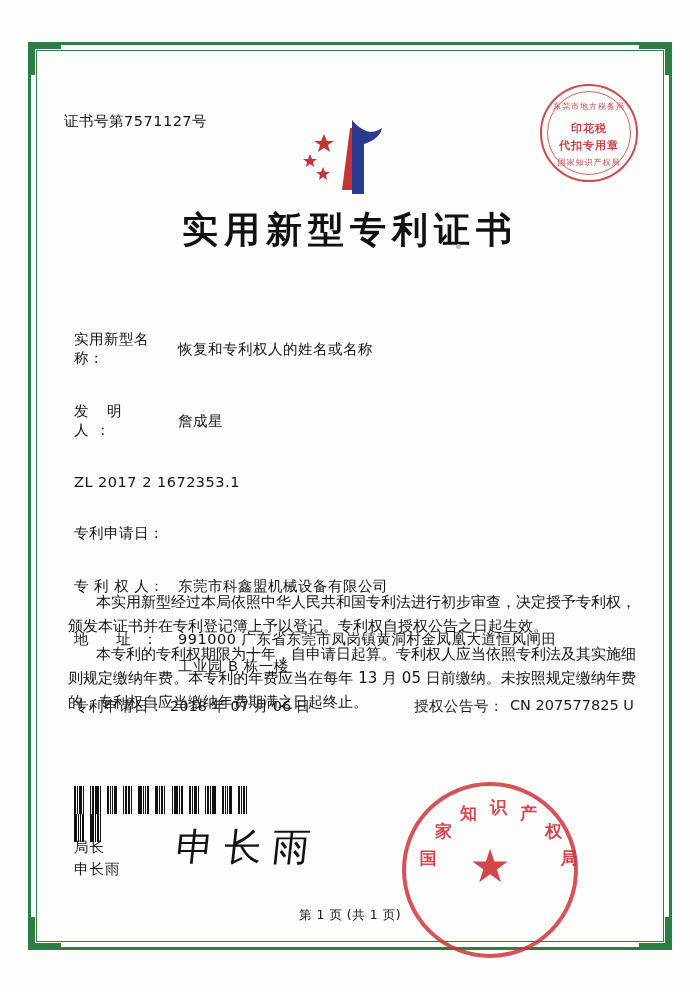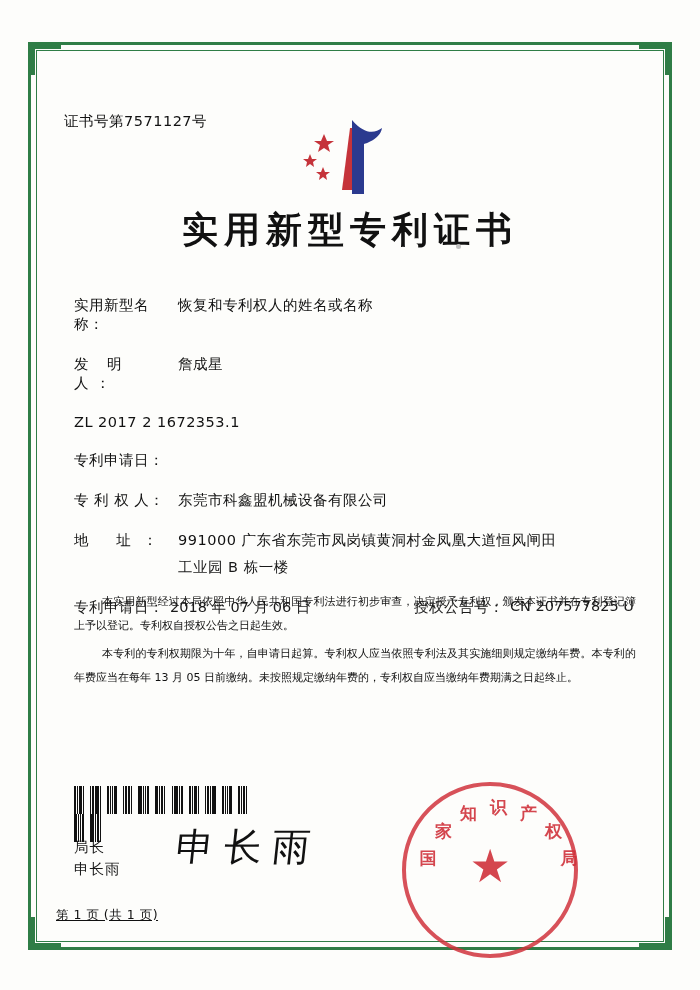--- a/index.html
+++ b/index.html
@@ -134,24 +134,25 @@
 
   
   .fields {
     position: absolute;
     left: 18px;
     right: 10px;
     top: 226px;
   }
   .frow {
     display: flex;
-    align-items: flex-start;
+    align-items: center;
     margin-bottom: 21px;
     font-size: 14.5px;
     color: #111;
+    margin-top: 34px;
   }
   .flabel {
     width: 104px;
     flex: none;
     letter-spacing: 0.5px;
   }
   .flabel.sp  { letter-spacing: 7px; }
   .flabel.sp2 { letter-spacing: 12px; font-family: Liberation Serif, serif; }
   .fvalue {
     flex: 1;
@@ -170,24 +171,24 @@
     margin-bottom: 18px;
   }
   .pubrow .left { width: 340px; display: flex; }
   .pubrow .right { display: flex; text-align: center; }
   .pubrow .plabel { letter-spacing: 0.5px; }
   .pubrow .pvalue { margin-left: 6px; }
 
   
   .paras {
     position: absolute;
-    left: 18px;
+    left: 12px;
     right: 8px;
     top: 520px;
-    font-size: 11px;
+    font-size: 15px;
     line-height: 24px;
     color: #111;
     text-align: justify;
   }
   .paras p {
     margin: 0 0 4px 0;
     text-indent: 28px;
   }
 
   
@@ -272,25 +273,24 @@
     text-align: center;
     font-size: 12.5px;
     color: #d0333c;
     opacity: 0.92;
   }
 
   .footer {
     position: absolute;
     left: 0; right: 0;
     bottom: 2px;
-    text-align: left;
+    text-align: center;
     font-size: 12.5px;
     color: #111;
     letter-spacing: 0.5px;
-    text-decoration: underline;
   }
 </style>
 </head>
 <body>
 
 <div class="page">
 
   <div class="border-outer"></div>
   <div class="border-inner"></div>
   <div class="corner tl"></div>
@@ -305,20 +305,28 @@
     <div class="logo">
       <svg viewBox="0 0 120 86" width="120" height="86">
         <path d="M62 6 L62 80 L74 80 L74 30 C74 30 90 26 92 14 C84 20 74 20 62 6 Z" fill="#2b3a8f"></path>
         <path d="M60 14 L52 76 L62 76 L62 14 Z" fill="#c5333a"></path>
         <polygon points="34,20 37,27 44,27 38,31 40,38 34,34 28,38 30,31 24,27 31,27" fill="#c5333a"></polygon>
         <polygon points="20,40 22,45 27,45 23,48 24,53 20,50 16,53 17,48 13,45 18,45" fill="#c5333a"></polygon>
         <polygon points="33,53 35,58 40,58 36,61 37,66 33,63 29,66 30,61 26,58 31,58" fill="#c5333a"></polygon>
       </svg>
     </div>
 
+    <div class="stamp-top">
+      <div class="ring"></div>
+      <div class="ring2"></div>
+      <div class="txt t1">东莞市地方税务局</div>
+      <div class="txt t2">印花税</div>
+      <div class="txt t3">代扣专用章</div>
+      <div class="txt t4">国家知识产权局</div>
+    </div>
 
     <div class="title">实用新型专利证书</div>
     <div class="title-dot"></div>
 
     <div class="fields">
 
       <div class="frow">
         <div class="flabel">实用新型名称：</div>
         <div class="fvalue">恢复和专利权人的姓名或名称</div>
       </div>

